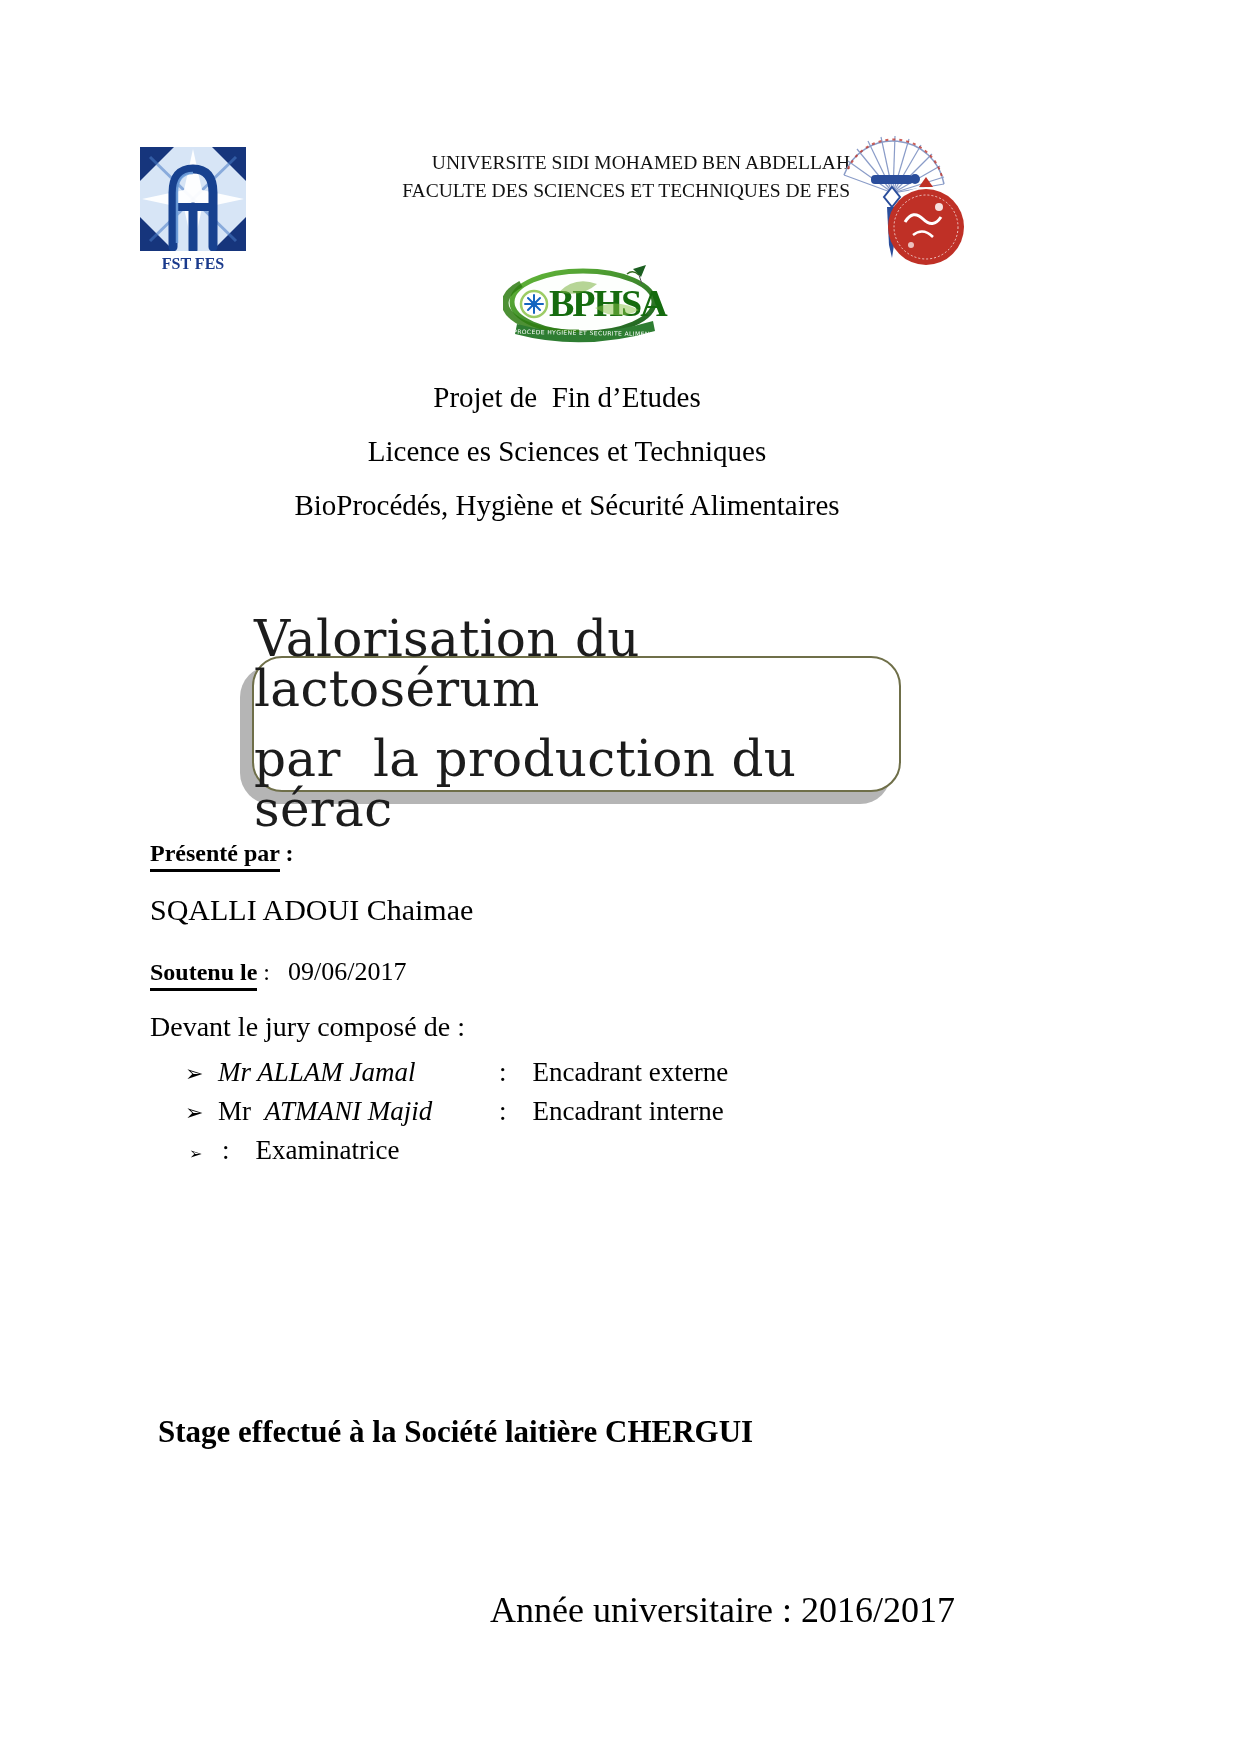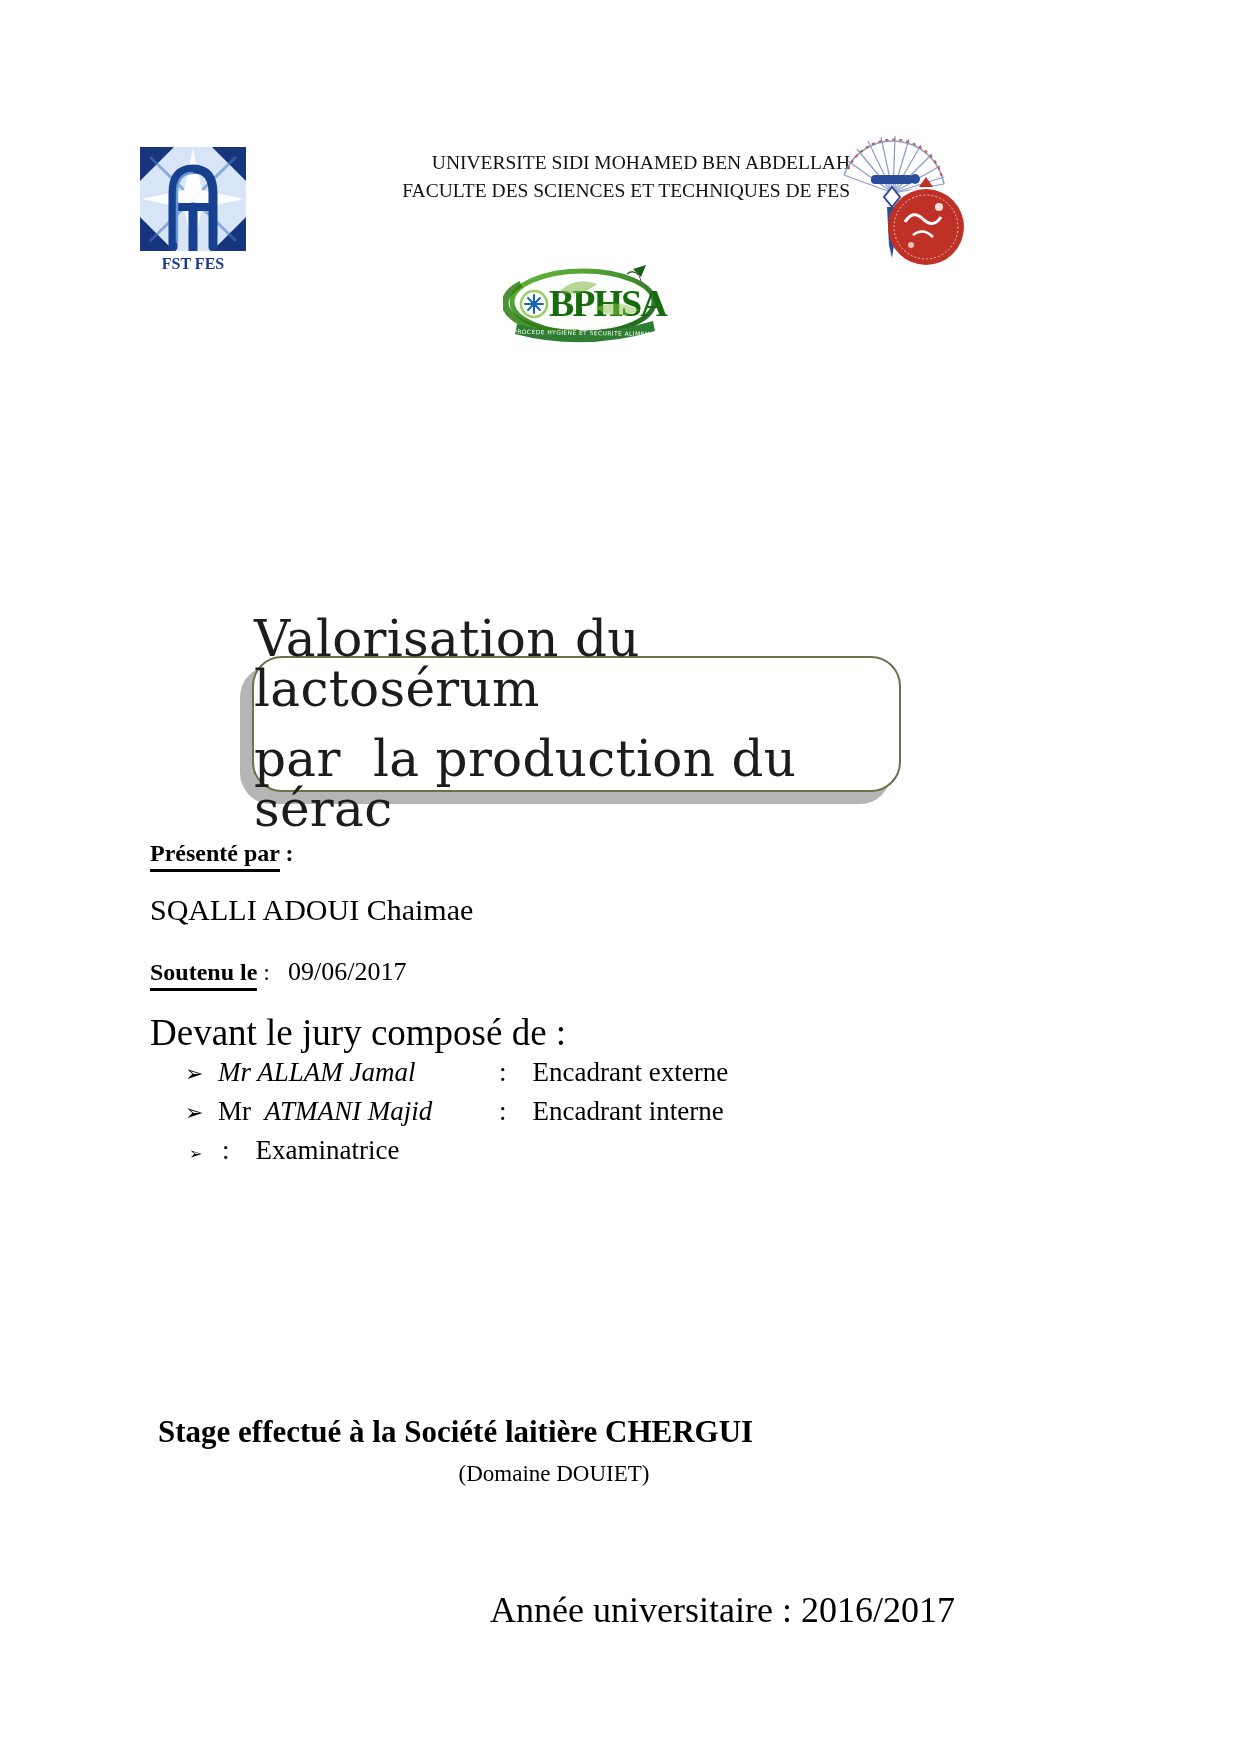--- a/index.html
+++ b/index.html
@@ -32,21 +32,21 @@
 
   
   .presented { left:150px; top:840px; font-size:24px; font-weight:bold; }
   .u { border-bottom:3px solid #000; padding-bottom:3px; }
   .author { left:150px; top:893px; font-size:30px; }
   .defense { left:150px; top:957px; font-size:24px; }
   .defense .lbl { font-weight:bold; }
   .defense .date { font-size:26px; margin-left:18px; }
 
   
-  .jury-heading { left:150px; top:1011px; font-size:37px; }
+  .jury-heading { left:150px; top:1011px; font-size:28px; }
   .jury-list { left:185px; top:1057px; font-size:27px; }
   .jury-item { display:flex; align-items:baseline; height:39px; }
   .jury-bullet { width:33px; font-size:22px; font-family:"DejaVu Sans", sans-serif; }
   .jury-bullet.small { font-size:16px; padding-left:4px; }
   .jury-name { min-width:281px; white-space:pre-wrap; }
   .jn-italic { font-style:italic; }
   .jury-colon { margin-right:26px; }
 
   
   .internship-line1 { left:158px; top:1414px; font-size:31px; font-weight:bold; }
@@ -132,20 +132,25 @@
         <line x1="37" y1="34" x2="25" y2="46"></line>
     </g>
     <circle cx="31" cy="40" r="3" fill="#1565c0"></circle>
     <text x="46" y="52" font-family="Liberation Serif, serif" font-weight="bold" font-size="38" letter-spacing="-2" fill="#156b0e">BPHSA</text>
     <path d="M56,28 Q72,12 94,20 Q78,34 56,28" fill="#7cb342" opacity="0.55"></path>
     <path d="M92,44 Q114,34 136,46 Q114,58 92,44" fill="#8bc34a" opacity="0.5"></path>
     <path d="M14,60 Q80,78 150,57 L152,67 Q80,88 12,70 Z" fill="#2e7d32"></path>
     <text x="82" y="71" text-anchor="middle" font-family="DejaVu Sans, sans-serif" font-size="6" letter-spacing="0.4" fill="#ffffff" transform="rotate(1 82 71)">BIOPROCEDE HYGIENE ET SECURITE ALIMENTAIRE</text>
   </svg>
 
+  <div class="abs program">
+    <div class="pline">Projet de  Fin d’Etudes</div>
+    <div class="pline">Licence es Sciences et Techniques</div>
+    <div class="pline">BioProcédés, Hygiène et Sécurité Alimentaires</div>
+  </div>
 
   <div class="abs title-box">
     <div class="tline">Valorisation du lactosérum</div>
     <div class="tline">par  la production du sérac</div>
   </div>
 
   <div class="abs presented">
     <span class="u">Présenté par</span><span> :</span>
   </div>
   <div class="abs author">SQALLI ADOUI Chaimae</div>
@@ -169,17 +174,16 @@
       <span class="jury-role">Encadrant interne</span>
     </div>
     <div class="jury-item">
       <span class="jury-bullet small">➢</span>
       <span class="jury-colon">:</span>
       <span class="jury-role">Examinatrice</span>
     </div>
   </div>
 
   <div class="abs internship-line1">Stage effectué à la Société laitière CHERGUI</div>
-  <div class="abs internship-line2">(Domaine DOUIET)</div>
 
   <div class="abs academic-year">Année universitaire : 2016/2017</div>
 
 </div>
 
 </body></html>

